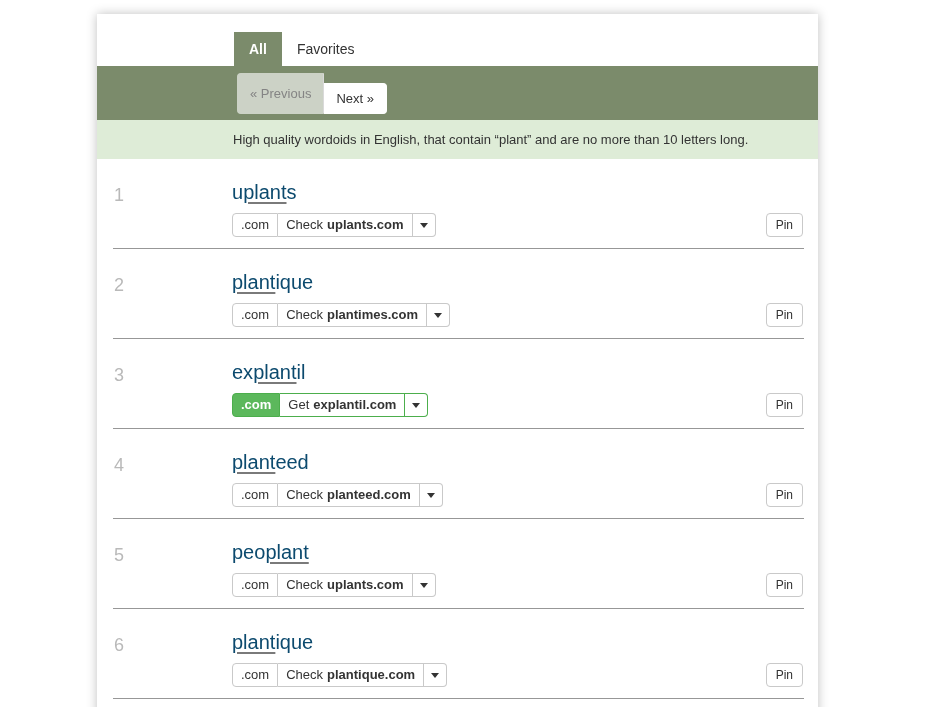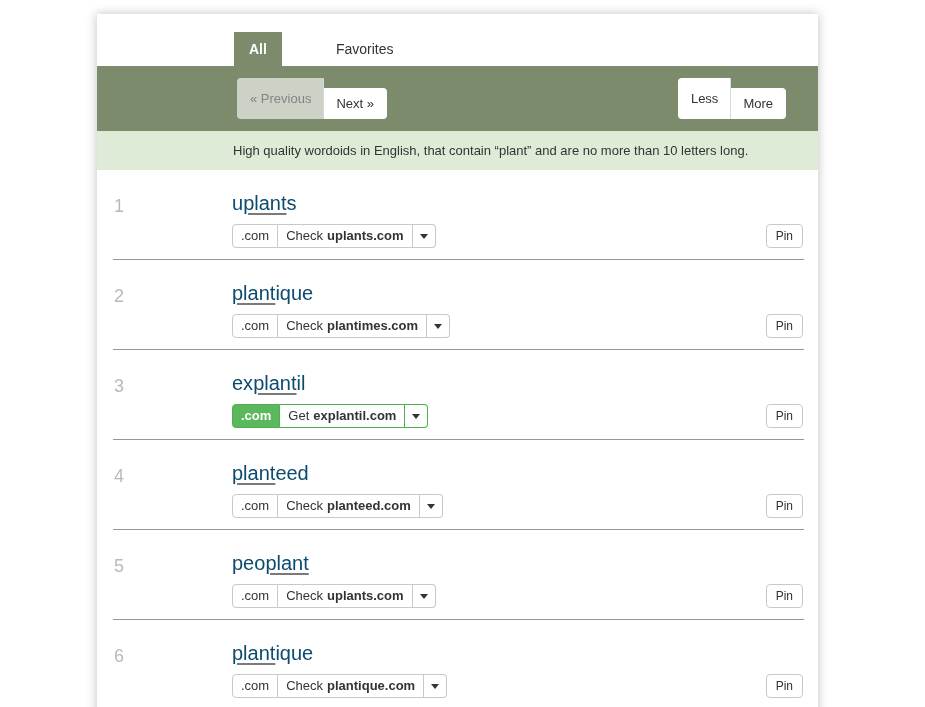--- a/index.html
+++ b/index.html
@@ -17,43 +17,41 @@
     background: #fff;
     box-shadow: 0 0 10px rgba(0,0,0,0.25);
   }
   
   .tabs-header {
     height: 52px;
     display: flex;
     align-items: flex-end;
     padding-left: 137px;
     background: #fff;
-    gap: 39px;
   }
   .tab {
     display: inline-block;
     height: 34px;
     line-height: 34px;
     padding: 0 15px;
     font-size: 14px;
     cursor: pointer;
   }
   .tab.active {
     background: #7b8b6b;
     color: #fff;
     font-weight: bold;
   }
   .tab.plain { color: #333; }
   
   .toolbar {
-    height: 65px;
+    height: 54px;
     background: #7b8b6b;
     display: flex;
     align-items: center;
-    justify-content: space-between;
     padding: 0 32px 0 140px;
   }
   .btn-group { display: inline-flex; }
   .btn {
     font-family: "Liberation Sans", sans-serif;
     font-size: 13px;
     line-height: 1;
     padding: 8px 12px;
     background: #fff;
     border: 1px solid #fff;
@@ -167,24 +165,20 @@
   <div class="tabs-header">
     <span class="tab active">All</span>
     <span class="tab plain">Favorites</span>
   </div>
 
   <div class="toolbar">
     <span class="btn-group">
       <button class="btn disabled">« Previous</button>
       <button class="btn">Next »</button>
     </span>
-    <span class="btn-group">
-      <button class="btn">Less</button>
-      <button class="btn">More</button>
-    </span>
   </div>
 
   <div class="info-bar">
     <span>High quality wordoids in English, that contain “plant” and are no more than 10 letters long.</span>
   </div>
 
   <div class="results">
 
     <div class="row">
       <span class="num">1</span>

